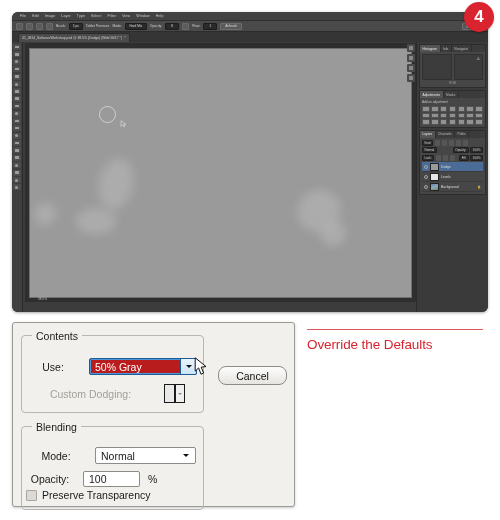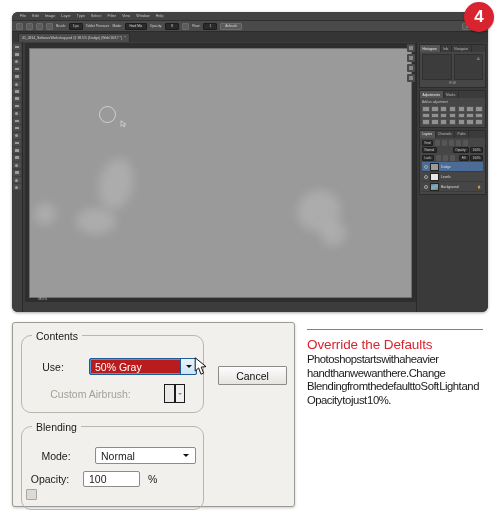--- a/index.html
+++ b/index.html
@@ -320,21 +320,21 @@
     left: 12px; top: 322px;
     width: 283px; height: 185px;
     background: #f2f0ec;
     border: 1px solid #9b9b96;
     border-radius: 3px;
     box-shadow: 0 1px 3px rgba(0,0,0,.22);
   }
   .fieldset {
     position: absolute;
     border: 1px solid #b9b6af;
-    border-radius: 10px;
+    border-radius: 4px;
   }
   .fieldset > .legend {
     position: absolute;
     top: -6px; left: 10px;
     background: #f2f0ec;
     padding: 0 4px;
     font-size: 10.5px;
     color: #1a1a1a;
   }
   #fs-contents { left: 8px; top: 12px; width: 183px; height: 78px; }
@@ -453,21 +453,21 @@
     border-radius: 3px;
     display: flex; align-items: center; justify-content: center;
     font-size: 10.5px; color: #111;
   }
   #cancel-button {
     position: absolute;
     left: 205px; top: 43px;
     width: 69px; height: 19px;
     background: linear-gradient(#fdfdfd,#e6e4e0);
     border: 1px solid #8e8b86;
-    border-radius: 1px;
+    border-radius: 8px;
     display: flex; align-items: center; justify-content: center;
     font-size: 10.5px; color: #111;
   }
 
   
   #mouse-pointer {
     position: absolute;
     left: 181px; top: 34px;
     width: 14px; height: 19px;
     z-index: 6;
@@ -712,21 +712,21 @@
         <span class="lbl">Use:</span>
         <div id="use-select">
           <span class="val">50% Gray</span>
           <span id="use-arrow-btn">
             <span class="caret"></span>
           </span>
         </div>
       </div>
 
       <div class="row" id="row-pattern">
-        <span class="lbl dim">Custom Airbrush:</span>
+        <span class="lbl dim">Custom Dodging:</span>
         <span id="pattern-swatch">
           <span class="sw-left"></span>
           <span class="sw-div"></span>
           <span class="sw-arrow">
               <span class="caret sm"></span>
             </span>
         </span>
       </div>
     </div>
 
@@ -742,29 +742,29 @@
       </div>
 
       <div class="row" id="row-opacity">
         <span class="lbl">Opacity:</span>
         <span id="opacity-input">100</span>
         <span id="opacity-pct">%</span>
       </div>
 
       <div class="row" id="row-preserve">
         <span id="preserve-check"></span>
+        <span class="lbl">Preserve Transparency</span>
       </div>
     </div>
 
     <div id="cancel-button">Cancel</div>
 
     <svg id="mouse-pointer" viewBox="0 0 14 19">
       <path d="M1.2 0.8 L1.2 14.2 L4.6 10.9 L7.0 17.2 L9.6 16.1 L7.2 10.1 L12.0 9.6 Z" fill="#ffffff" stroke="#111111" stroke-width="1"></path>
     </svg>
   </div>
 
   <div id="tips">
     <hr class="tip-rule">
     <h3 class="tip-title">Override the Defaults</h3>
-    <p class="tip-body tight">Photoshopstartswithaheavier handthanwewanthere.Change BlendingfromthedefaulttoSoft Light and Opacity to just 10%.</p>
   </div>
 
 </div>
 
 </body></html>

